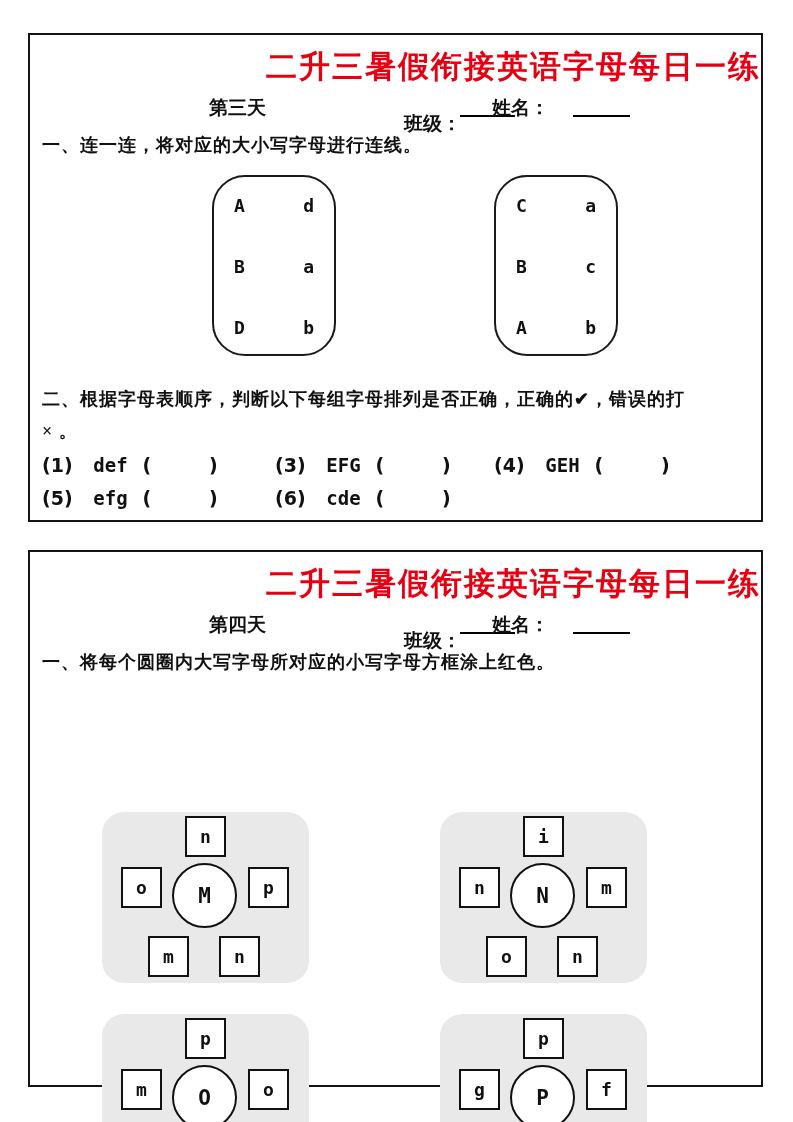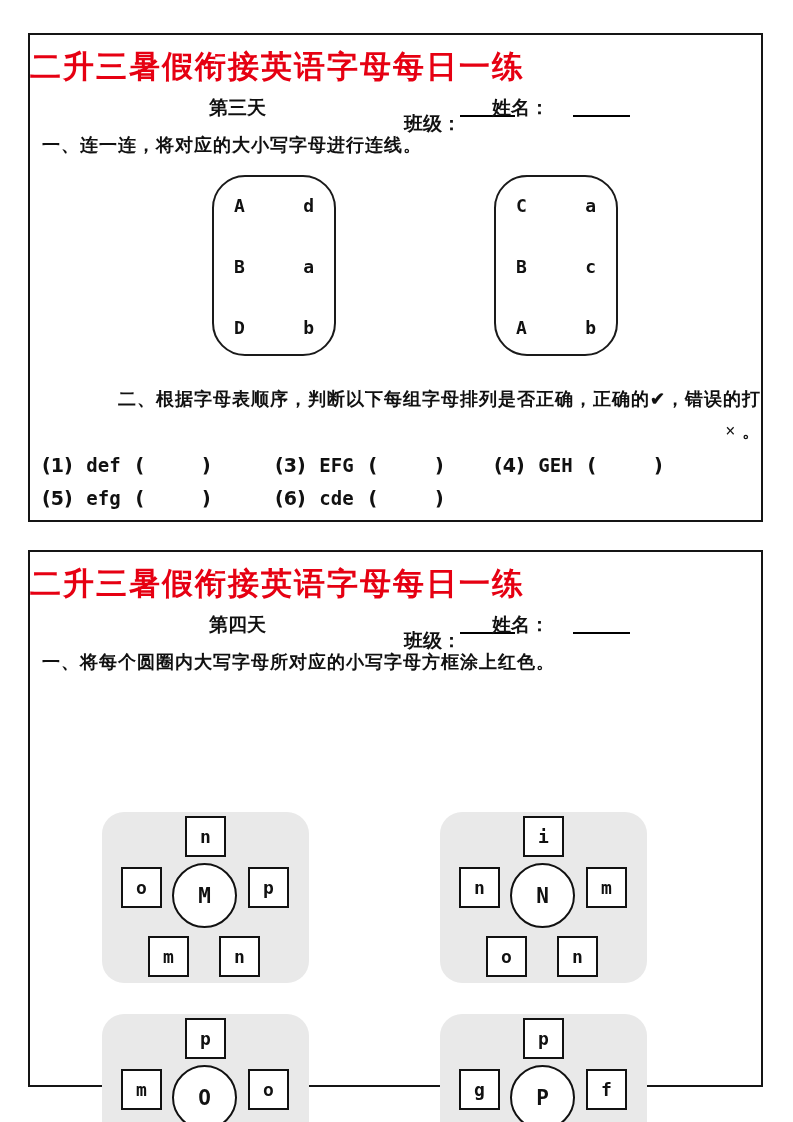--- a/index.html
+++ b/index.html
@@ -10,33 +10,33 @@
     color: #111;
   }
   .frame {
     position: absolute; left: 28px; width: 735px;
     border: 2px solid #151515; background: #fff;
   }
   #frame1 { top: 33px; height: 489px; }
   #frame2 { top: 550px; height: 537px; }
 
   .title {
-    margin-top: 11px; text-align: left;
+    margin-top: 11px; text-align: right;
     color: #e60012; font-size: 31px; font-weight: bold;
     letter-spacing: 2px; font-family: "Liberation Serif", serif;
   }
   .header-row { position: relative; height: 30px; margin-top: 7px; font-size: 19px; font-weight: bold; }
   .day    { position: absolute; left: 179px; top: 0; }
   .clabel { position: absolute; left: 374px; top: 16px; }
   .blank1 { position: absolute; left: 430px; top: 0; width: 55px; height: 22px; border-bottom: 2px solid #000; }
   .nlabel { position: absolute; left: 462px; top: 0; }
   .blank2 { position: absolute; left: 543px; top: 0; width: 57px; height: 22px; border-bottom: 2px solid #000; }
 
   .qheading { margin: 8px 16px 0 12px; font-size: 18px; font-weight: bold; letter-spacing: 1px; }
-  .qheading2 { margin: 14px 0 0 12px; font-size: 18px; font-weight: bold; letter-spacing: 1px; line-height: 1.8; text-align: right; }
+  .qheading2 { margin: 14px 0 0 12px; font-size: 18px; font-weight: bold; letter-spacing: 1px; line-height: 1.8; }
 
   .match-area { position: relative; height: 212px; }
   .match-box {
     position: absolute; top: 18px; width: 124px; height: 181px;
     border: 2px solid #1a1a1a; border-radius: 33px; background: #fff;
     display: flex; flex-direction: column; justify-content: space-between;
     padding: 18px 20px 16px 20px;
   }
   #mbox1 { left: 182px; }
   #mbox2 { left: 464px; }
@@ -46,21 +46,21 @@
     font-size: 18px; font-weight: bold;
   }
 
   .items-grid {
     margin: 6px 0 0 12px;
     display: grid; grid-template-columns: 233px 219px 230px;
     row-gap: 10px; font-size: 19px; font-weight: bold;
   }
   .jitem { white-space: nowrap; }
   .jitem .num { font-family: "DejaVu Sans", sans-serif; }
-  .jitem .lts { font-family: "DejaVu Sans Mono", monospace; margin-left: 9px; }
+  .jitem .lts { font-family: "DejaVu Sans Mono", monospace; margin-left: 16px; }
   .ans { margin-left: 10px; font-family: "DejaVu Sans", sans-serif; }
   .ans .gap { display: inline-block; width: 58px; }
 
   .panel-area { position: relative; }
   .panel {
     position: absolute; width: 207px; height: 171px;
     background: #e9e9e9; border-radius: 22px;
   }
   #panel1 { left: 72px;  top: 138px; }
   #panel2 { left: 410px; top: 138px; }

